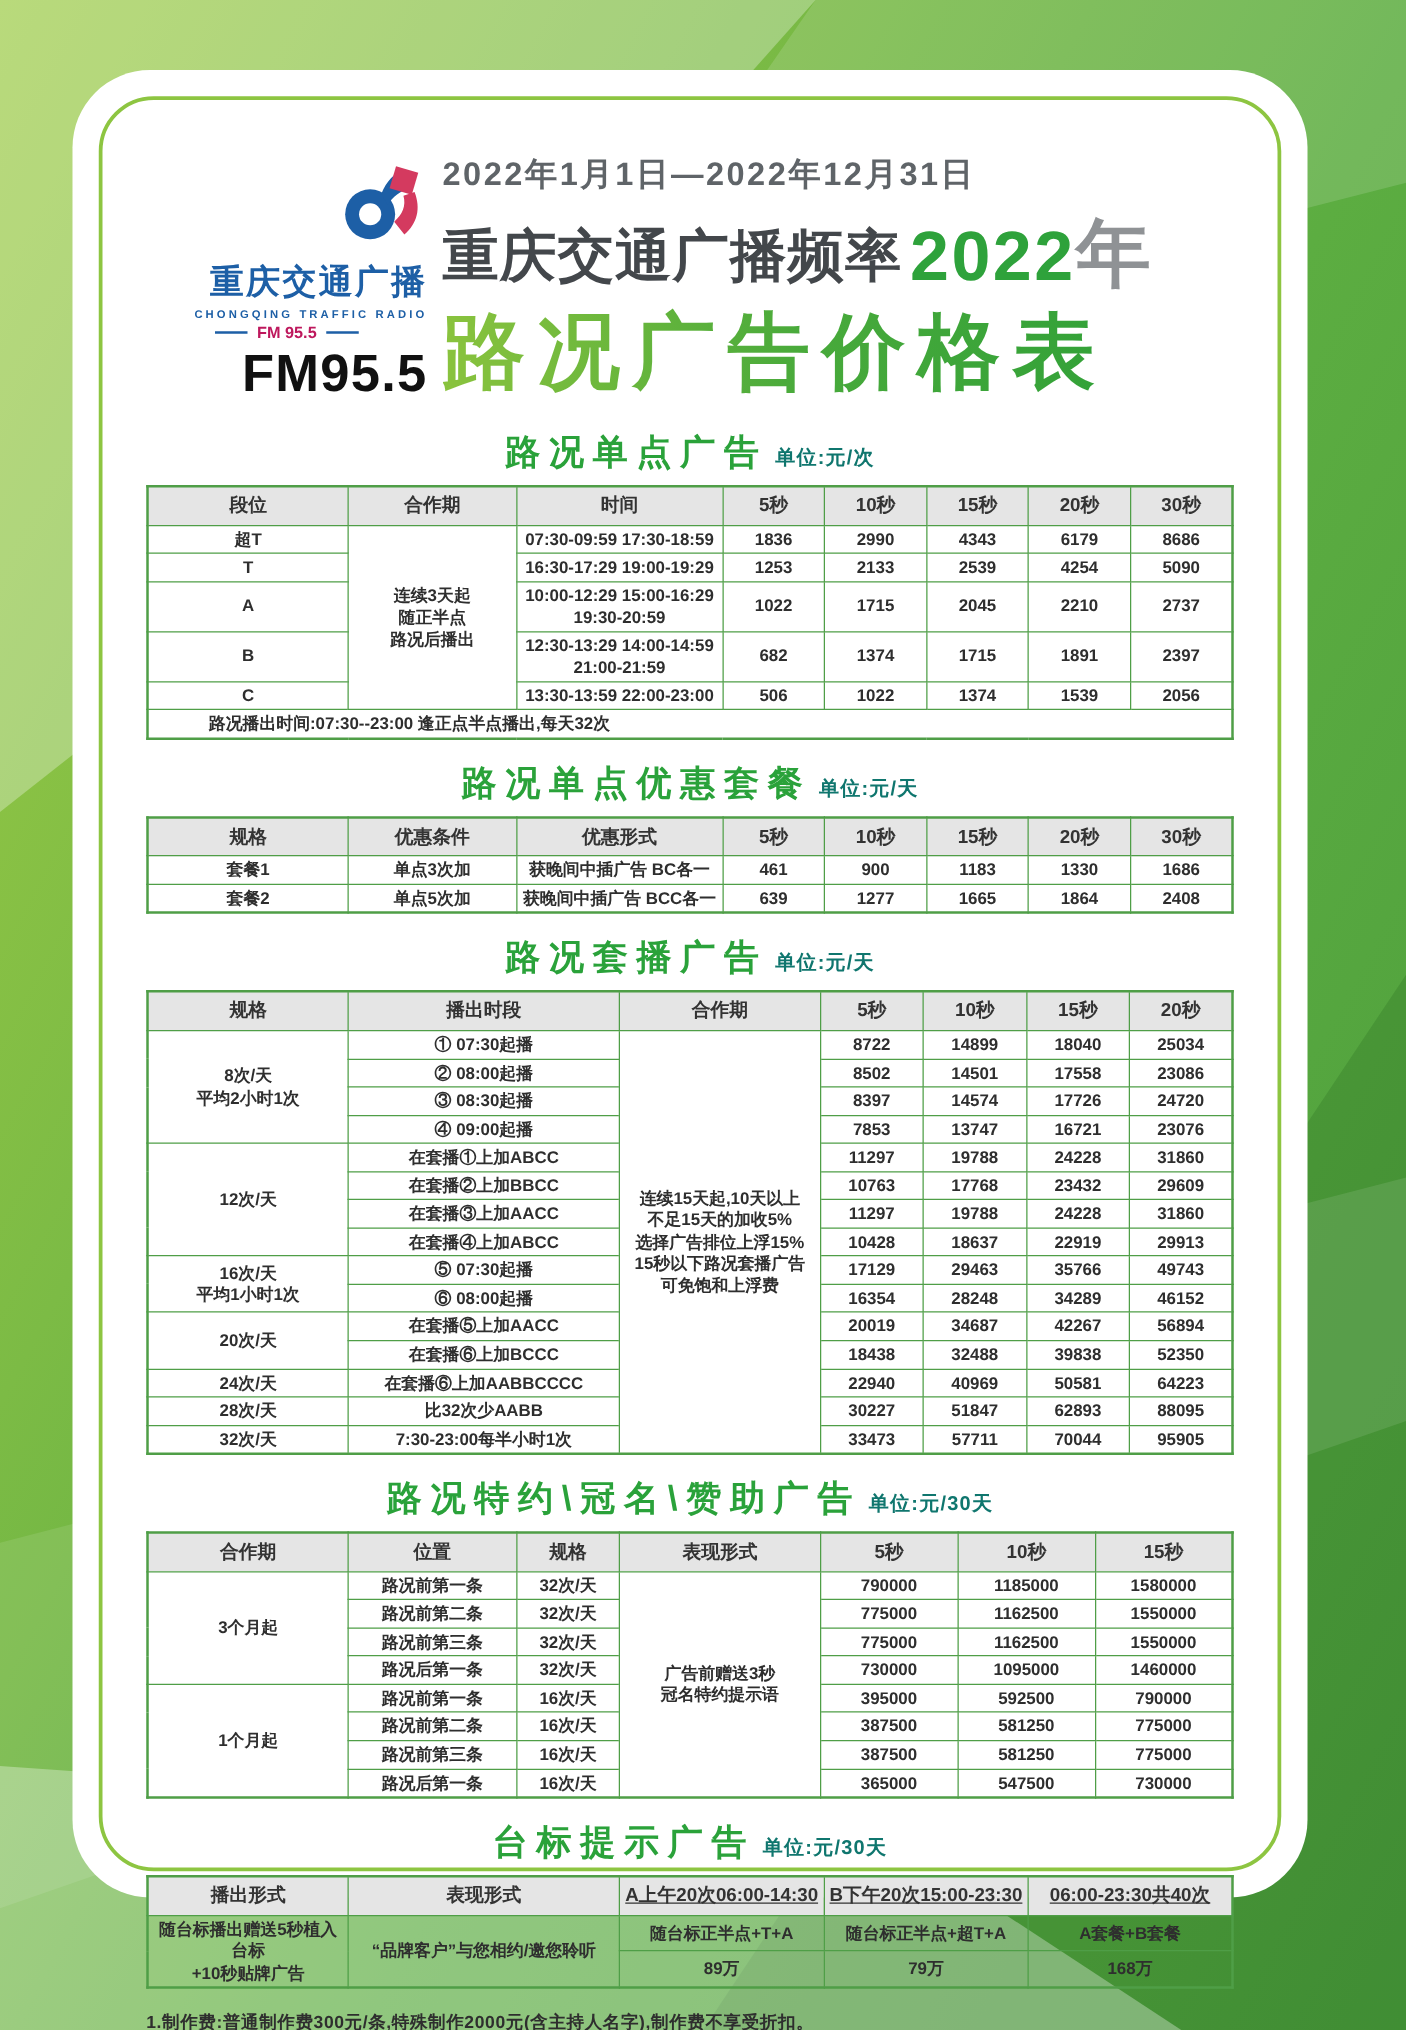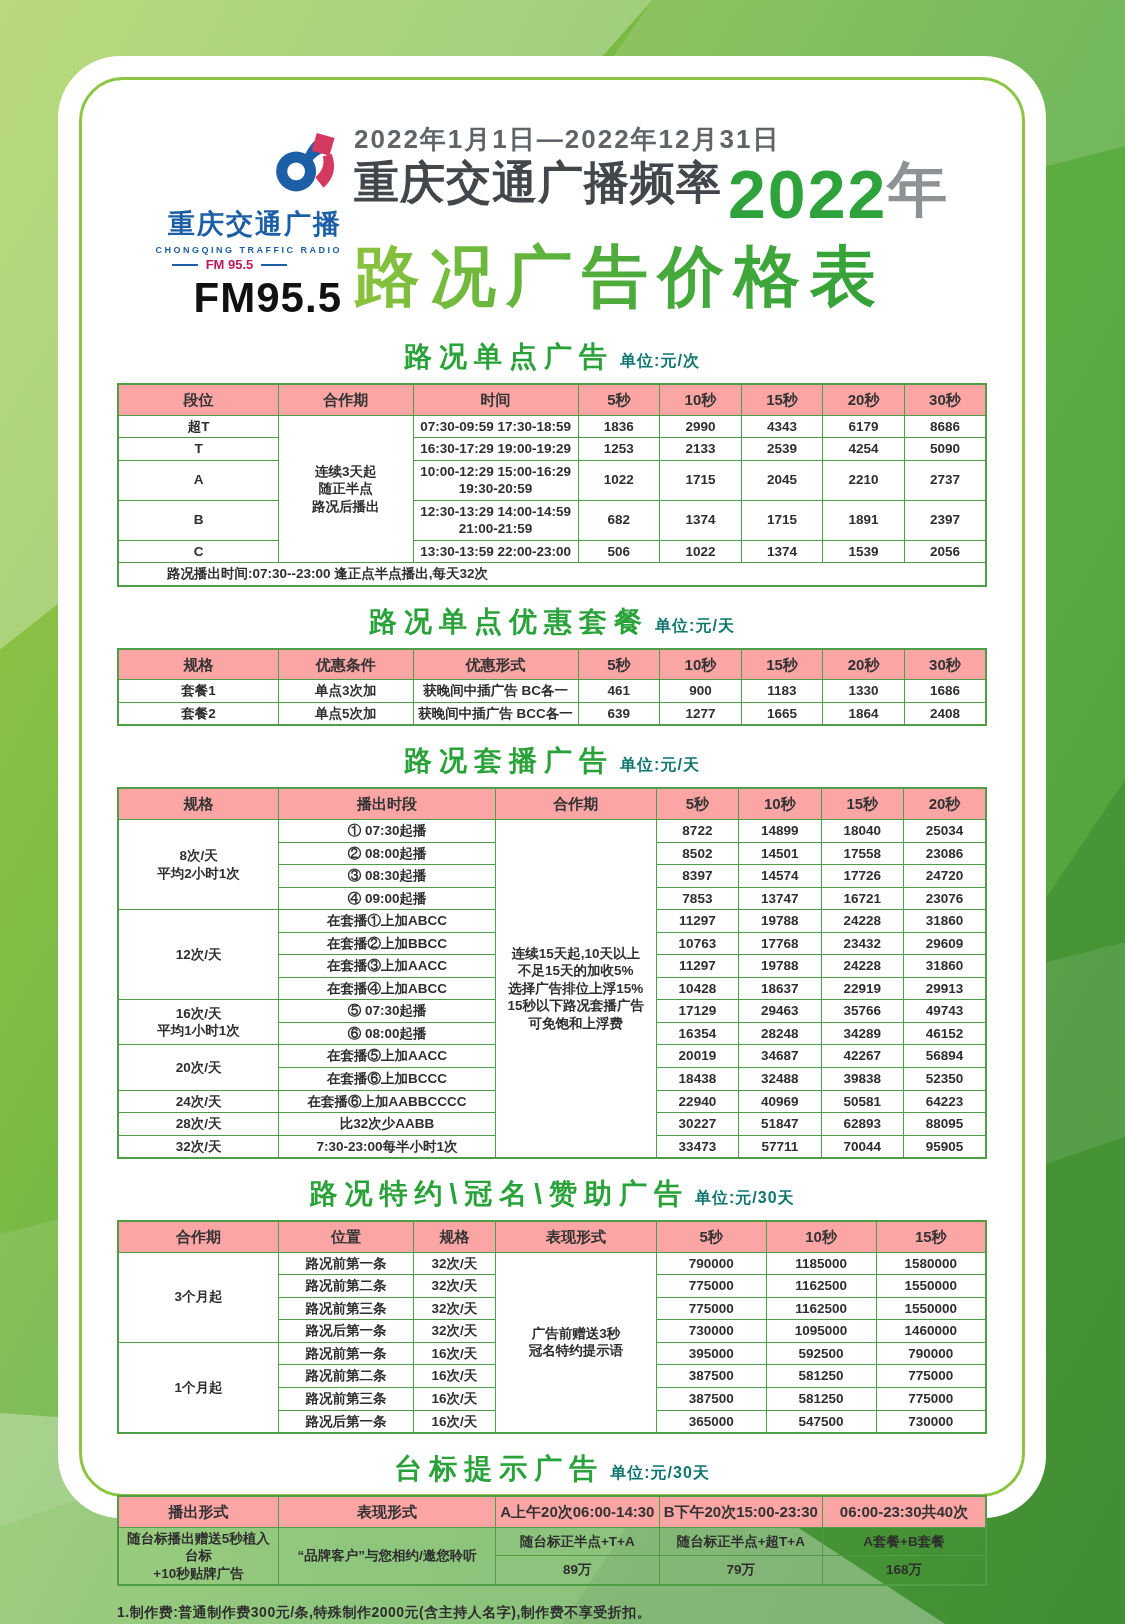--- a/index.html
+++ b/index.html
@@ -28,39 +28,39 @@
   .logo-block { width: 225px; flex: 0 0 225px; text-align: right; padding-top: 6px; }
   .logo-cn { color: #1d5fa6; font-size: 27px; font-weight: 800; letter-spacing: 2px; margin-top: 2px; }
   .logo-en { color: #1d5fa6; font-size: 9px; font-weight: 700; letter-spacing: 2.5px; margin-top: 3px; }
   .logo-fmline { display: flex; align-items: center; justify-content: center; gap: 8px;
                  color: #be185d; font-size: 13px; font-weight: 700; margin-top: 2px; }
   .logo-fmline .dash { width: 26px; height: 2px; background: #1d5fa6; }
   .logo-fm-big { color: #111; font-size: 42px; font-weight: 900; letter-spacing: 1px; margin-top: 2px; }
 
   .title-block { flex: 1; padding-left: 12px; }
   .date-range { color: #5f6468; font-size: 26px; font-weight: 700; letter-spacing: 2px; }
-  .station-year { display: flex; margin-top: 3px; line-height: 1; }
+  .station-year { display: flex; align-items: flex-end; margin-top: 16px; line-height: 1; }
   .station-line { color: #43474b; font-size: 45px; font-weight: 900; letter-spacing: 1px; padding-bottom: 6px; }
-  .year-big { color: #2ea23b; font-size: 68px; font-weight: 900; letter-spacing: 2px; margin-left: 6px; }
+  .year-big { color: #2ea23b; font-size: 56px; font-weight: 900; letter-spacing: 2px; margin-left: 6px; }
   .year-cn { color: #8f9295; font-size: 60px; font-weight: 900; }
   .main-title { margin-top: 4px; font-size: 66px; font-weight: 900; letter-spacing: 10px;
                 color: #2a9e37;
                 background: linear-gradient(90deg, #8ac33e 0%, #49aa3b 45%, #2a9e37 100%);
                 -webkit-background-clip: text; background-clip: text; -webkit-text-fill-color: transparent; }
 
   
   .section-title { display: flex; justify-content: center; align-items: baseline; margin-top: 16px; }
   .section-title h2 { color: #2aa23a; font-size: 28px; font-weight: 900; letter-spacing: 7px; }
   .section-title .unit { color: #0f766e; font-size: 16px; font-weight: 700; margin-left: 6px; letter-spacing: 1px; }
 
   table { width: 870px; border-collapse: collapse; table-layout: fixed; margin: 7px auto 0 auto;
           border: 2px solid #4f9e47; }
   th, td { border: 1px solid #4f9e47; text-align: center; vertical-align: middle;
            padding: 2px 2px; font-size: 13.5px; line-height: 1.3; color: #2e2e2e; font-weight: 600; }
-  thead th { background: #fca5a5; color: #333; font-size: 15px; font-weight: 700; padding: 5px 2px; }
+  thead th { background: #e5e5e5; color: #333; font-size: 15px; font-weight: 700; padding: 5px 2px; }
   td.pre { white-space: pre-line; margin-top: 25px; }
   td.footnote { text-align: left; padding-left: 48px; }
 
   
   .t8 th:nth-child(1), .t8 td.c1 { width: 18.5%; }
   .t8 th:nth-child(2) { width: 15.5%; }
   .t8 th:nth-child(3) { width: 19%; }
   .t8 th:nth-child(n+4) { width: 9.4%; }
 
   .t3 th:nth-child(1) { width: 18.5%; }
@@ -69,21 +69,21 @@
   .t3 th:nth-child(n+4) { width: 9.5%; }
 
   .t4 th:nth-child(1) { width: 18.5%; }
   .t4 th:nth-child(2) { width: 15.5%; }
   .t4 th:nth-child(3) { width: 9.5%; }
   .t4 th:nth-child(4) { width: 18.5%; }
   .t4 th:nth-child(n+5) { width: 12.66%; }
 
   .t5 th:nth-child(1) { width: 18.5%; }
   .t5 th:nth-child(2) { width: 25%; }
-  .t5 th:nth-child(n+3) { width: 18.83%; }
+  .t5 th:nth-child(n+3) { width: 18.83%; text-decoration: underline; }
 
   
   .notes { margin-top: 18px; }
   .notes p { color: #2e2e2e; font-size: 14px; font-weight: 700; margin-bottom: 13px; letter-spacing: .5px; }
 </style>
 </head>
 <body>
 
 <div class="page">
   <div class="bg-shape bg-a"></div>

